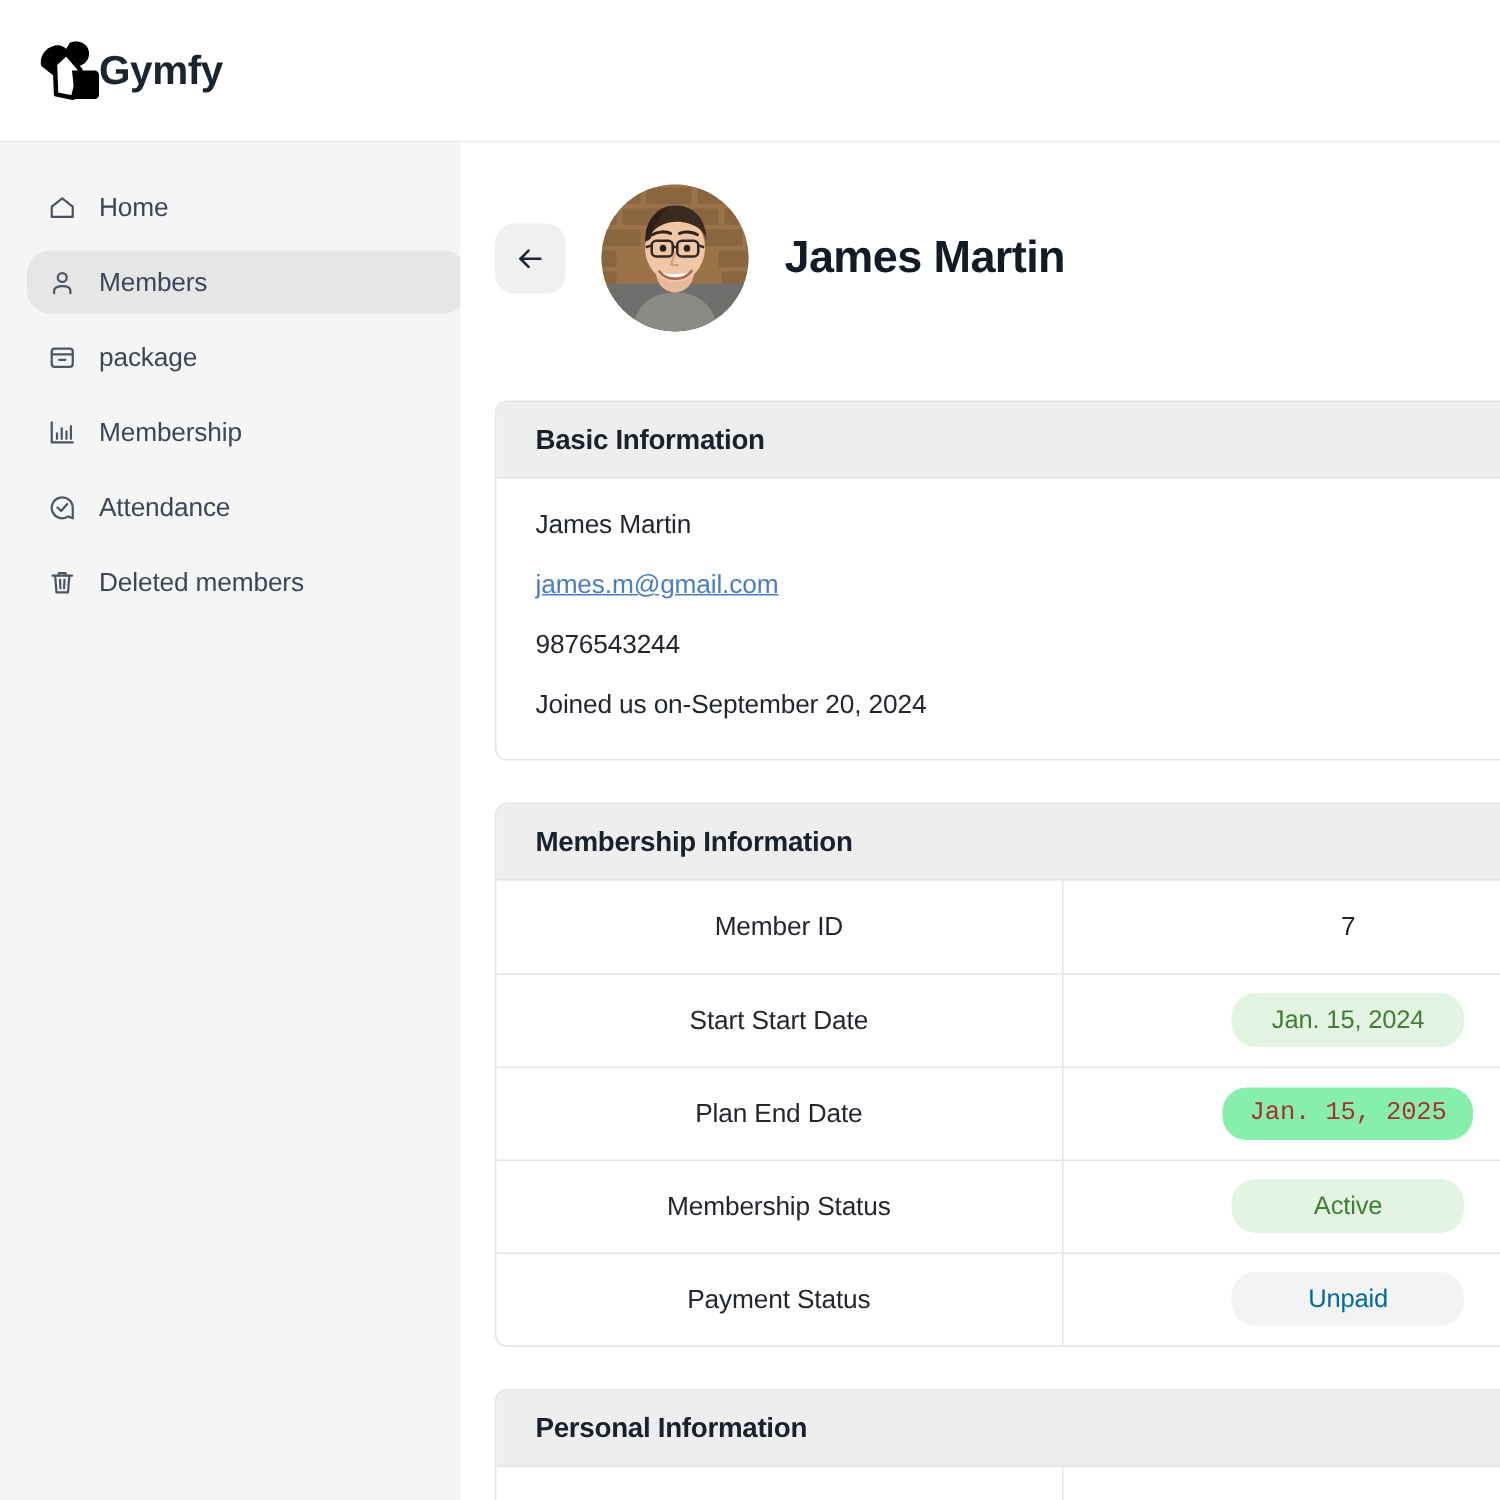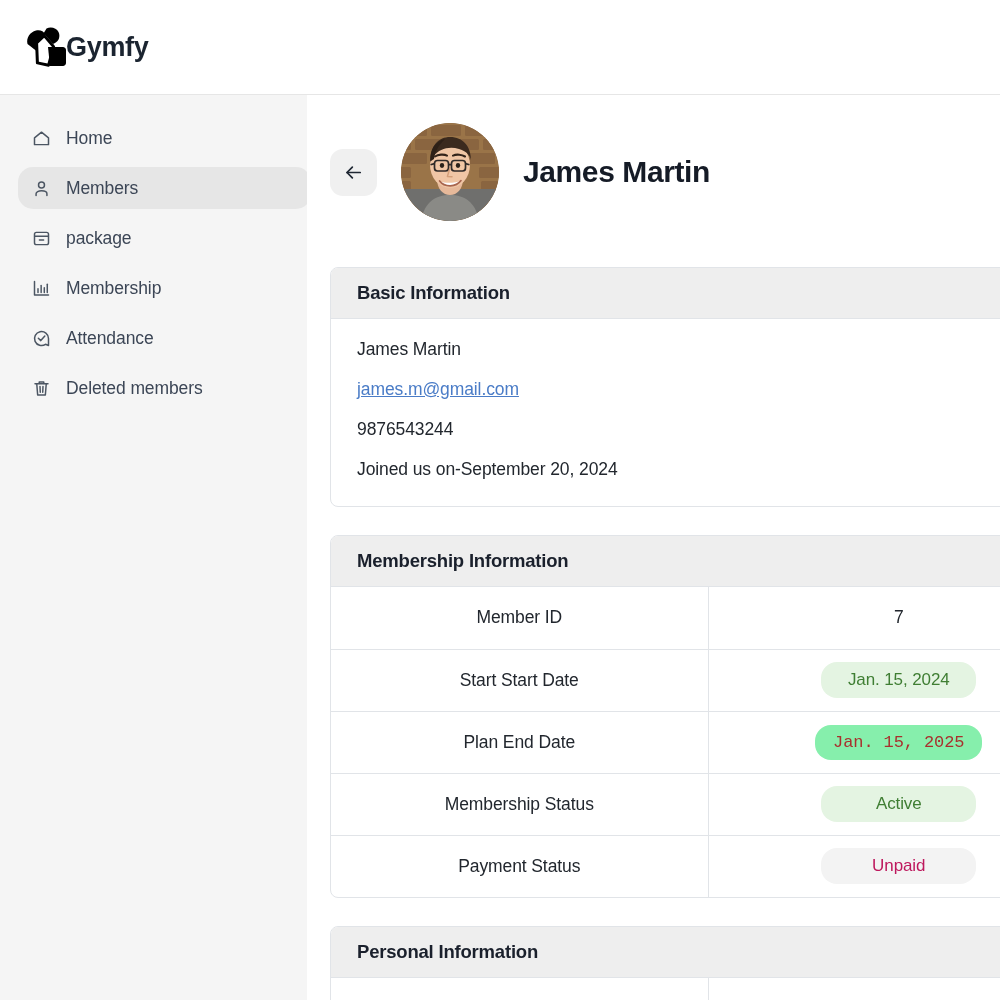--- a/index.html
+++ b/index.html
@@ -143,21 +143,21 @@
   .badge {
     display: inline-block;
     min-width: 155px;
     padding: 8px 18px;
     border-radius: 16px;
     font-size: 17px;
     letter-spacing: -0.1px;
   }
   .badge.green { background: #e4f4e2; color: #3f7e33; }
   .badge.red   { background: #86efac; color: #a8302d; font-family: Liberation Mono, monospace; }
-  .badge.gray  { background: #f3f3f3; color: #be185d; }
+  .badge.gray  { background: #f3f3f3; color: #0369a1; }
   .plain { font-size: 17.5px; color: #22272e; }
 </style>
 </head>
 <body>
 
 <div class="topbar">
   <div class="brand">
     <span class="brand-logo">
       <svg viewBox="0 0 42 44" width="42" height="44" aria-hidden="true">
         <path d="M22.5 3.5 C27 1.5 32.5 3 34.5 7 C36.5 11 35 16 31 18 L26 20.5 L18 11 Z" fill="#000"></path>

